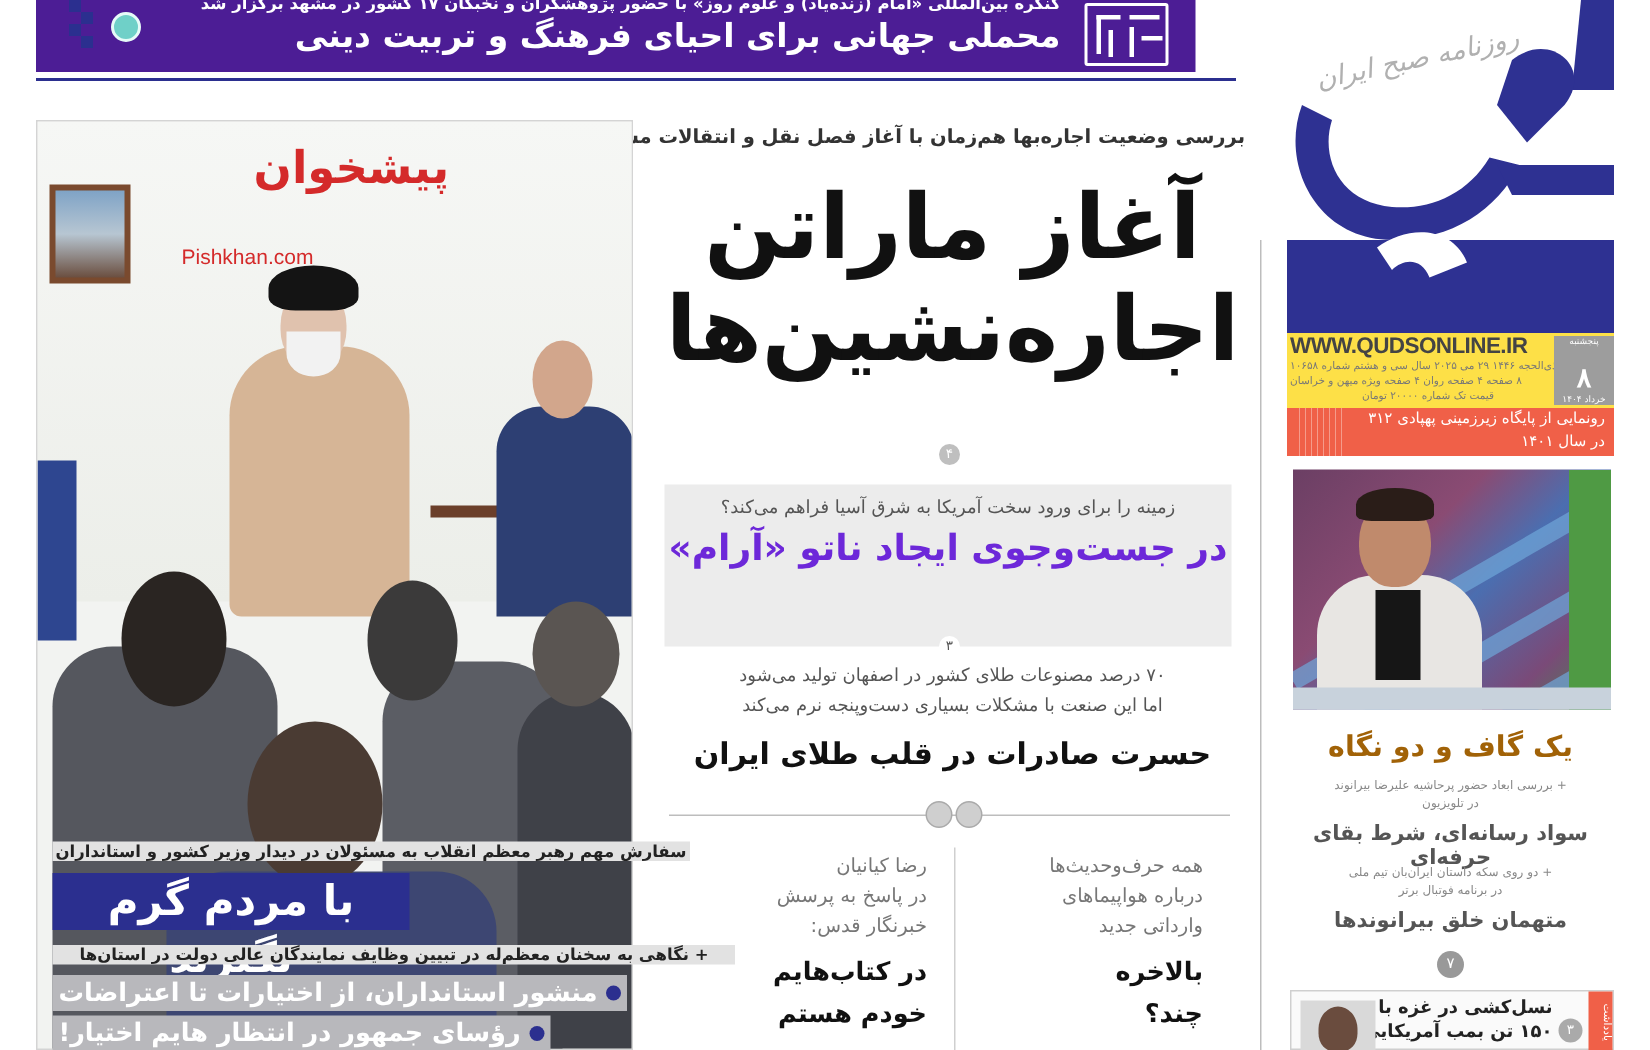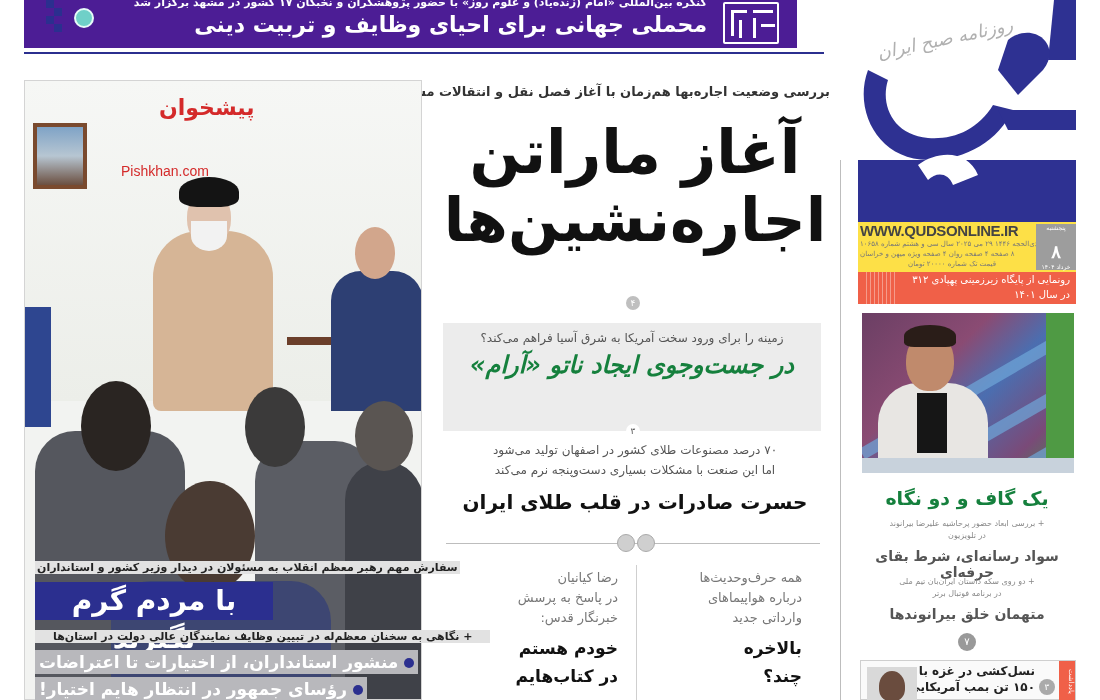--- a/index.html
+++ b/index.html
@@ -38,60 +38,60 @@
   .player-photo { position: absolute; left: 862px; top: 313px; width: 212px; height: 160px; background: linear-gradient(135deg, #6b3f64 0%, #8a4b73 35%, #4b6eb0 55%, #7a4a78 80%, #3f8f4a 100%); overflow: hidden; }
   .pp-stripe { position: absolute; height: 12px; width: 300px; background: #6fa6d8; transform: rotate(-30deg); opacity: .7; }
   .pp-body { position: absolute; left: 16px; top: 70px; width: 110px; height: 90px; background: #e8e6e3; border-radius: 40px 40px 0 0; }
   .pp-shirt { position: absolute; left: 55px; top: 80px; width: 30px; height: 60px; background: #161616; }
   .pp-head { position: absolute; left: 44px; top: 18px; width: 48px; height: 60px; background: #c08a6c; border-radius: 50% 50% 45% 45%; }
   .pp-hair { position: absolute; left: 42px; top: 12px; width: 52px; height: 22px; background: #2a1d18; border-radius: 50% 50% 20% 20%; }
   .pp-desk { position: absolute; left: 0; top: 145px; width: 212px; height: 15px; background: #c8d2dc; }
   .pp-green { position: absolute; right: 0; top: 0; width: 28px; height: 160px; background: #4f9a44; }
 
   .right-col { position: absolute; left: 858px; width: 218px; text-align: center; }
-  .rc-title { top: 487px; font-size: 19px; font-weight: bold; color: #15803d; }
+  .rc-title { top: 487px; font-size: 19px; font-weight: bold; color: #a16207; }
   .rc-note { font-size: 8px; color: #888; }
   .rc-sub { font-size: 14px; font-weight: bold; color: #555; }
   .badge { display: inline-block; width: 18px; height: 18px; border-radius: 50%; background: #999; color: #fff; font-size: 10px; line-height: 18px; text-align: center; }
 
   .op-box { position: absolute; left: 860px; top: 660px; width: 216px; height: 40px; border: 1px solid #cfcfcf; background: #fafafa; }
   .op-tab { position: absolute; right: 0; top: 0; width: 16px; height: 40px; background: #f06048; color: #fff; font-size: 7px; writing-mode: vertical-rl; text-align: center; }
   .op-photo { position: absolute; left: 6px; top: 6px; width: 50px; height: 34px; background: #d9d9d9; overflow: hidden; }
   .op-photo i { position: absolute; left: 12px; top: 4px; width: 26px; height: 30px; background: #6a4c3e; border-radius: 50% 50% 40% 40%; }
   .op-text { position: absolute; right: 40px; top: 2px; font-size: 12px; font-weight: bold; color: #222; white-space: nowrap; text-align: right; line-height: 16px; }
   .op-num { position: absolute; right: 20px; top: 18px; width: 16px; height: 16px; border-radius: 50%; background: #aaa; color: #fff; font-size: 9px; text-align: center; line-height: 16px; }
 
   
   .mid { position: absolute; left: 440px; width: 390px; text-align: center; }
   .kicker-top { top: 84px; font-size: 13px; font-weight: bold; color: #333; white-space: nowrap; }
   .main-headline { top: 118px; font-size: 60px; font-weight: bold; line-height: 68px; color: #111; }
   .num-badge { width: 14px; height: 14px; border-radius: 50%; background: #bfbfbf; color: #fff; font-size: 9px; line-height: 14px; text-align: center; position: absolute; }
 
   .grey-box { position: absolute; left: 443px; top: 323px; width: 378px; height: 108px; background: #ececec; }
   .gb-kick { font-size: 12px; color: #555; line-height: 18px; }
-  .gb-title { font-size: 24px; font-weight: bold; color: #15803d; margin-top: 4px; white-space: nowrap; font-style: italic; }
+  .gb-title { font-size: 24px; font-weight: bold; color: #6d28d9; margin-top: 4px; white-space: nowrap; }
 
   .gold-kick { top: 440px; font-size: 12px; color: #555; line-height: 20px; }
   .gold-title { top: 490px; font-size: 20px; font-weight: bold; color: #111; }
 
   .mid-rule { position: absolute; left: 446px; top: 543px; width: 374px; height: 1px; background: #bdbdbd; }
   .mid-coins { position: absolute; left: 617px; top: 534px; width: 40px; height: 18px; }
   .mid-coins span { position: absolute; top: 0; width: 18px; height: 18px; border-radius: 50%; background: #cfcfcf; border: 1px solid #aaa; }
 
   .col-split { position: absolute; left: 636px; top: 565px; width: 1px; height: 135px; background: #cfcfcf; }
   .subcol { position: absolute; top: 568px; width: 150px; text-align: right; }
   .subcol .k { font-size: 13px; color: #777; line-height: 20px; }
   .subcol .t { font-size: 17px; font-weight: bold; color: #111; line-height: 28px; margin-top: 6px; }
 
   
   .photo-main { position: absolute; left: 24px; top: 80px; width: 398px; height: 620px; background: #f2f3f1; border: 1px solid #d4d4d4; overflow: hidden; }
   .wall { position: absolute; left: 0; top: 0; width: 398px; height: 320px; background: linear-gradient(180deg,#f6f7f5 0%, #eceee9 100%); }
   .frame { position: absolute; left: 8px; top: 42px; width: 54px; height: 66px; background: #7a4a2e; padding: 4px; }
   .frame i { display: block; width: 100%; height: 100%; background: linear-gradient(180deg,#7fa3c6 0%, #b7c6d2 50%, #6b4f40 100%); }
-  .wm-fa { position: absolute; left: 134px; top: 14px; font-size: 22px; color: #d42a2a; font-weight: bold; text-align: right; }
+  .wm-fa { position: absolute; left: 144px; top: 14px; font-size: 30px; color: #d42a2a; font-weight: bold; text-align: right; }
   .wm-en { position: absolute; left: 96px; top: 82px; font-family: "Liberation Sans", sans-serif; font-size: 14px; color: #d42a2a; direction: ltr; }
   .leader-robe { position: absolute; left: 128px; top: 150px; width: 120px; height: 180px; background: #d6b596; border-radius: 46px 46px 8px 8px; }
   .leader-head { position: absolute; left: 162px; top: 108px; width: 44px; height: 56px; background: #e0c2ae; border-radius: 50% 50% 45% 45%; }
   .leader-turban { position: absolute; left: 154px; top: 96px; width: 60px; height: 30px; background: #141414; border-radius: 50% 50% 30% 30%; }
   .leader-beard { position: absolute; left: 166px; top: 140px; width: 36px; height: 30px; background: #f2f2f2; border-radius: 0 0 50% 50%; }
   .man-right { position: absolute; left: 306px; top: 190px; width: 92px; height: 140px; background: #2d3f73; border-radius: 30px 30px 0 0; }
   .man-right-head { position: absolute; left: 330px; top: 146px; width: 40px; height: 52px; background: #d2a68c; border-radius: 50%; }
   .man-left { position: absolute; left: 0; top: 226px; width: 26px; height: 120px; background: #2e4690; }
   .table { position: absolute; left: 262px; top: 256px; width: 70px; height: 8px; background: #6b3f2a; }
   .audience { position: absolute; left: 0; top: 300px; width: 398px; height: 320px; }
@@ -109,21 +109,21 @@
 
 <div class="banner">
   <div class="banner-pixels">
     <span style="left:0;top:0"></span>
       <span style="left:8px;top:8px"></span>
       <span style="left:0;top:16px"></span>
       <span style="left:8px;top:24px"></span>
   </div>
   <div class="banner-logo"></div>
   <div class="banner-kicker">کنگره بین‌المللی «امام (زنده‌یاد) و علوم روز» با حضور پژوهشگران و نخبگان ۱۷ کشور در مشهد برگزار شد</div>
-  <div class="banner-title">محملی جهانی برای احیای وظایف و تربیت دینی</div>
+  <div class="banner-title">محملی جهانی برای احیای فرهنگ و تربیت دینی</div>
   <div class="banner-emblem">
     <i style="left:6px;top:6px;width:16px;height:3px"></i>
       <i style="left:6px;top:6px;width:3px;height:26px"></i>
     <i style="left:28px;top:6px;width:20px;height:3px"></i>
       <i style="left:28px;top:14px;width:3px;height:20px"></i>
     <i style="left:14px;top:16px;width:3px;height:18px"></i>
       <i style="left:36px;top:20px;width:14px;height:3px"></i>
   </div>
 </div>
 <div class="banner-rule"></div>
@@ -229,22 +229,22 @@
     <div>بالاخره</div>
     <div>چند؟</div>
   </div>
 </div>
 
 <div class="subcol" style="left:468px">
   <div class="k">رضا کیانیان</div>
   <div class="k">در پاسخ به پرسش</div>
   <div class="k">خبرنگار قدس:</div>
   <div class="t">
+    <div>در کتاب‌هایم</div>
     <div>خودم هستم</div>
-    <div>در کتاب‌هایم</div>
   </div>
 </div>
 
 <div class="photo-main">
   <div class="wall"></div>
   <div class="frame">
       <i></i>
     </div>
   <div class="wm-fa">پیشخوان</div>
   <div class="wm-en">Pishkhan.com</div>

